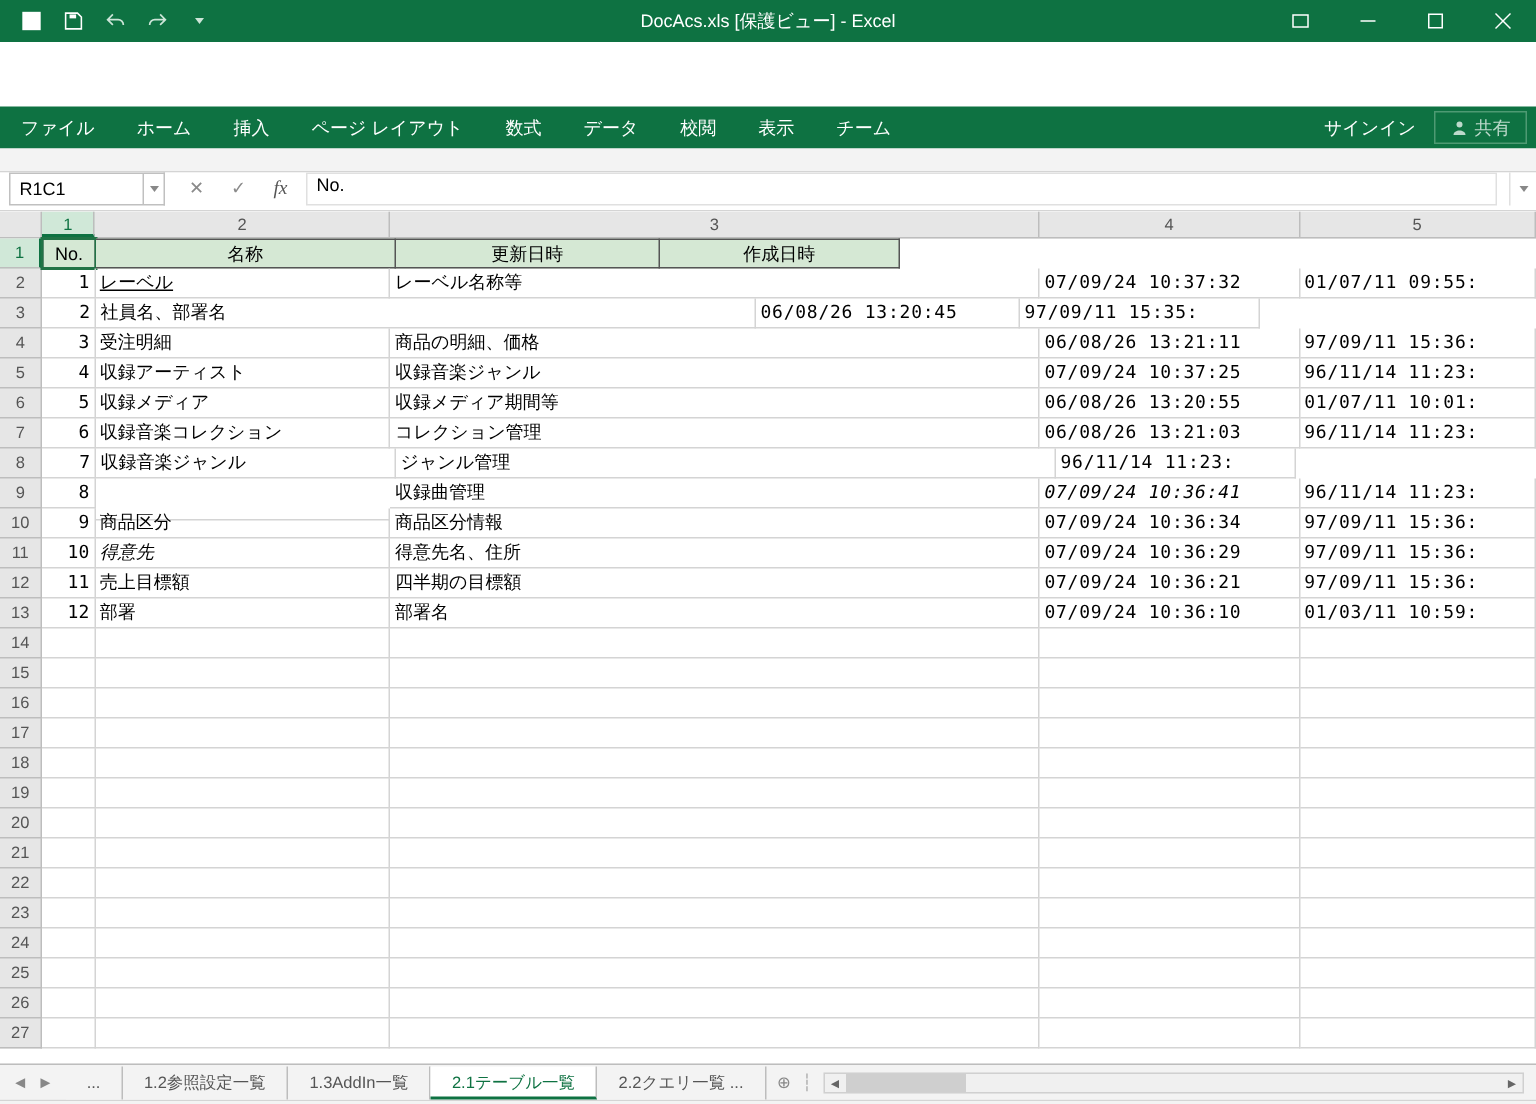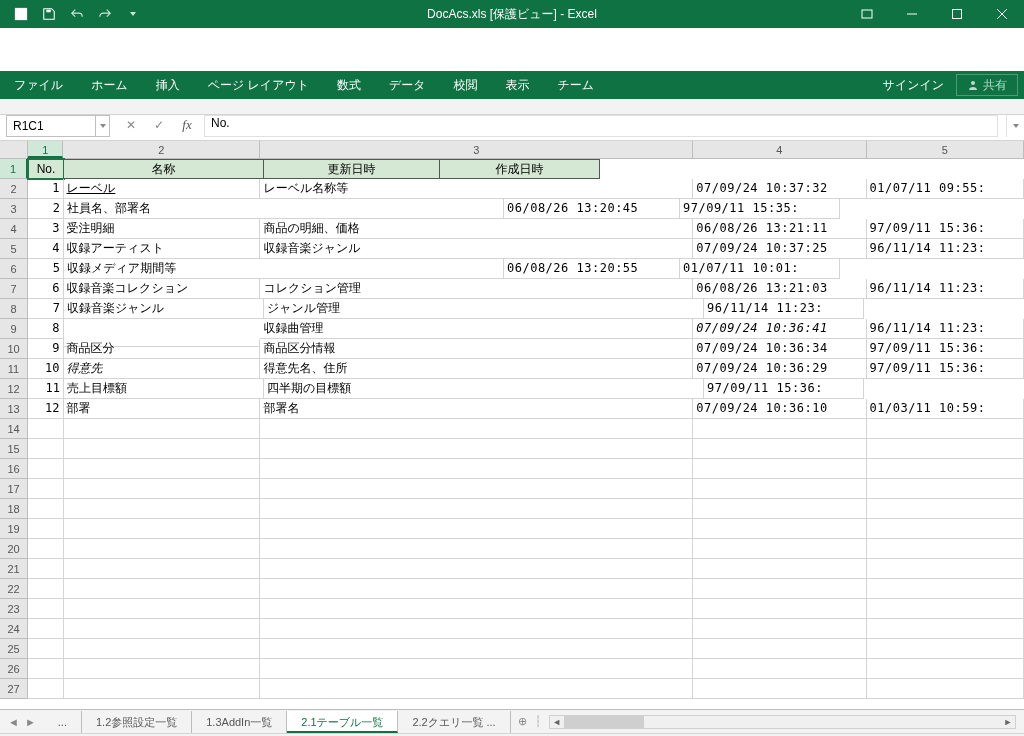--- a/index.html
+++ b/index.html
@@ -230,20 +230,21 @@
       </div>
       <div class="row">
         <div class="cell num" style="width: 36px;">4</div>
         <div class="cell" style="width: 200px;">収録アーティスト</div>
         <div class="cell" style="width: 440px;">収録音楽ジャンル</div>
         <div class="cell mono" style="width: 176px;">07/09/24 10:37:25</div>
         <div class="cell mono" style="width: 160px;">96/11/14 11:23:</div>
       </div>
       <div class="row">
         <div class="cell num" style="width: 36px;">5</div>
+        <div class="cell" style="width: 200px;">収録メディア</div>
         <div class="cell" style="width: 440px;">収録メディア期間等</div>
         <div class="cell mono" style="width: 176px;">06/08/26 13:20:55</div>
         <div class="cell mono" style="width: 160px;">01/07/11 10:01:</div>
       </div>
       <div class="row">
         <div class="cell num" style="width: 36px;">6</div>
         <div class="cell" style="width: 200px;">収録音楽コレクション</div>
         <div class="cell" style="width: 440px;">コレクション管理</div>
         <div class="cell mono" style="width: 176px;">06/08/26 13:21:03</div>
         <div class="cell mono" style="width: 160px;">96/11/14 11:23:</div>
@@ -272,20 +273,21 @@
         <div class="cell num" style="width: 36px;">10</div>
         <div class="cell" style="width: 200px; font-style: italic;">得意先</div>
         <div class="cell" style="width: 440px;">得意先名、住所</div>
         <div class="cell mono" style="width: 176px;">07/09/24 10:36:29</div>
         <div class="cell mono" style="width: 160px;">97/09/11 15:36:</div>
       </div>
       <div class="row">
         <div class="cell num" style="width: 36px;">11</div>
         <div class="cell" style="width: 200px;">売上目標額</div>
         <div class="cell" style="width: 440px;">四半期の目標額</div>
+        <div class="cell mono" style="width: 176px;">07/09/24 10:36:21</div>
         <div class="cell mono" style="width: 160px;">97/09/11 15:36:</div>
       </div>
       <div class="row">
         <div class="cell num" style="width: 36px;">12</div>
         <div class="cell" style="width: 200px;">部署</div>
         <div class="cell" style="width: 440px;">部署名</div>
         <div class="cell mono" style="width: 176px;">07/09/24 10:36:10</div>
         <div class="cell mono" style="width: 160px;">01/03/11 10:59:</div>
       </div>
       <div class="row">

